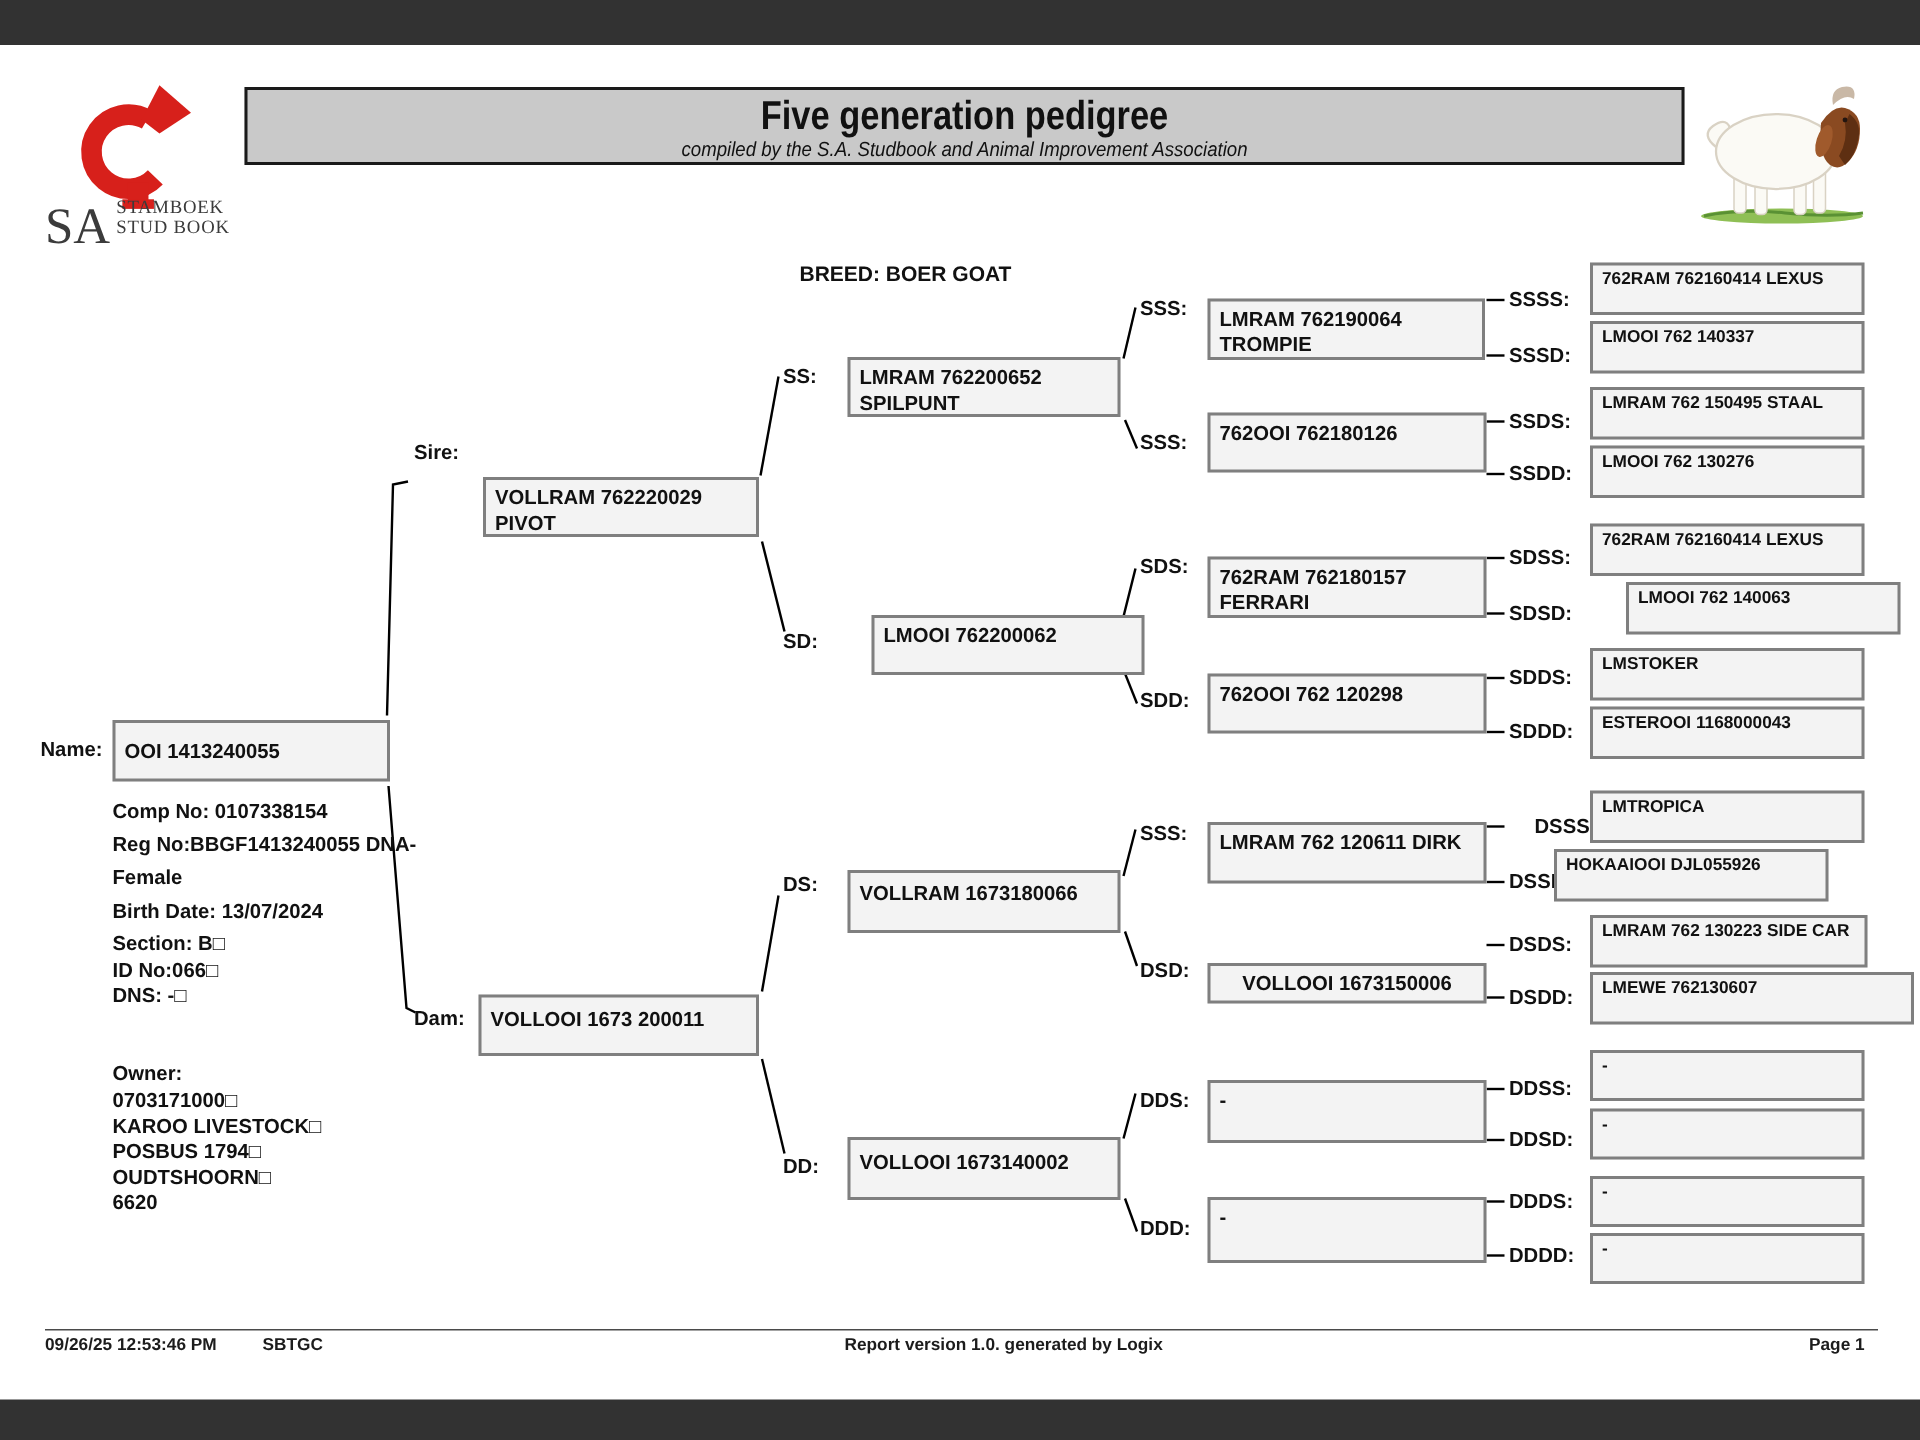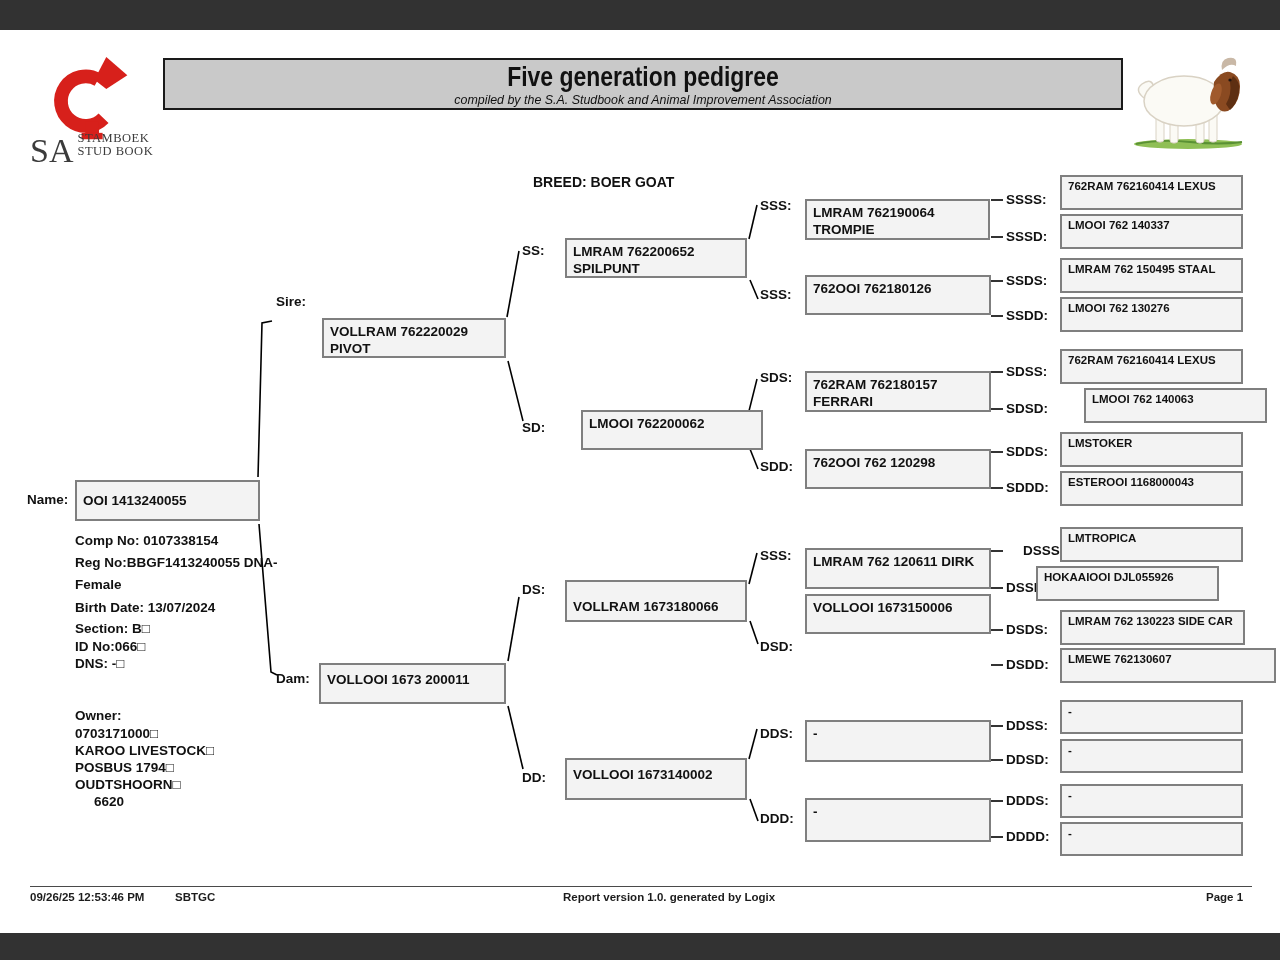--- a/index.html
+++ b/index.html
@@ -145,48 +145,48 @@
 <div class="info" style="top:600px;">Birth Date: 13/07/2024</div>
 <div class="info" style="top:621px;">Section: B□</div>
 <div class="info" style="top:639px;">ID No:066□</div>
 <div class="info" style="top:656px;">DNS: -□</div>
 
 <div class="info" style="top:708px;">Owner:</div>
 <div class="info" style="top:726px;">0703171000□</div>
 <div class="info" style="top:743px;">KAROO LIVESTOCK□</div>
 <div class="info" style="top:760px;">POSBUS 1794□</div>
 <div class="info" style="top:777px;">OUDTSHOORN□</div>
-<div class="info" style="top:794px;margin-left:19px;">6620</div>
+<div class="info" style="top:794px;">6620</div>
 
 <div class="lbl" style="left:276px; top:294px;">Sire:</div>
 <div class="pbox" style="left:322px; top:318px; width:184px; height:40px;">VOLLRAM 762220029 PIVOT</div>
 <div class="lbl" style="left:276px; top:671px;">Dam:</div>
 <div class="pbox" style="left:319px; top:663px; width:187px; height:41px; padding-top:6px;">VOLLOOI 1673 200011</div>
 
 <div class="lbl" style="left:522px; top:243px;">SS:</div>
 <div class="pbox" style="left:565px; top:238px; width:182px; height:40px;">LMRAM 762200652 SPILPUNT</div>
 <div class="lbl" style="left:522px; top:420px;">SD:</div>
 <div class="pbox" style="left:565px; top:410px; width:182px; height:40px;margin-left:16px;">LMOOI 762200062</div>
 <div class="lbl" style="left:522px; top:582px;">DS:</div>
-<div class="pbox" style="left:565px; top:580px; width:182px; height:42px; padding-top:16px;">VOLLRAM 1673180066</div>
+<div class="pbox" style="left:565px; top:580px; width:182px; height:42px; padding-top:5px;">VOLLRAM 1673180066</div>
 <div class="lbl" style="left:522px; top:770px;">DD:</div>
 <div class="pbox" style="left:565px; top:758px; width:182px; height:42px; padding-top:6px;">VOLLOOI 1673140002</div>
 
 <div class="lbl" style="left:760px; top:198px;">SSS:</div>
 <div class="pbox" style="left:805px; top:199px; width:185px; height:41px;">LMRAM 762190064 TROMPIE</div>
 <div class="lbl" style="left:760px; top:287px;">SSS:</div>
 <div class="pbox" style="left:805px; top:275px; width:186px; height:40px;">762OOI 762180126</div>
 <div class="lbl" style="left:760px; top:370px;">SDS:</div>
 <div class="pbox" style="left:805px; top:371px; width:186px; height:41px;">762RAM 762180157 FERRARI</div>
 <div class="lbl" style="left:760px; top:459px;">SDD:</div>
 <div class="pbox" style="left:805px; top:449px; width:186px; height:40px;">762OOI 762 120298</div>
 <div class="lbl" style="left:760px; top:548px;">SSS:</div>
 <div class="pbox" style="left:805px; top:548px; width:186px; height:41px;">LMRAM 762 120611 DIRK</div>
 <div class="lbl" style="left:760px; top:639px;">DSD:</div>
-<div class="pbox" style="left:805px; top:594px; width:186px; height:40px;">VOLLOOI 1673150006</div>
+<div class="pbox" style="left:805px; top:642px; width:186px; height:27px;text-align:center;">VOLLOOI 1673150006</div>
 <div class="lbl" style="left:760px; top:726px;">DDS:</div>
 <div class="pbox" style="left:805px; top:720px; width:186px; height:42px;">-</div>
 <div class="lbl" style="left:760px; top:811px;">DDD:</div>
 <div class="pbox" style="left:805px; top:798px; width:186px; height:44px;">-</div>
 
 <div class="lbl" style="left:1006px; top:192px;">SSSS:</div>
 <div class="pbox g4" style="left:1060px; top:175px; width:183px; height:35px;">762RAM 762160414 LEXUS</div>
 <div class="lbl" style="left:1006px; top:229px;">SSSD:</div>
 <div class="pbox g4" style="left:1060px; top:214px; width:183px; height:35px;">LMOOI 762 140337</div>
 <div class="lbl" style="left:1006px; top:273px;">SSDS:</div>

